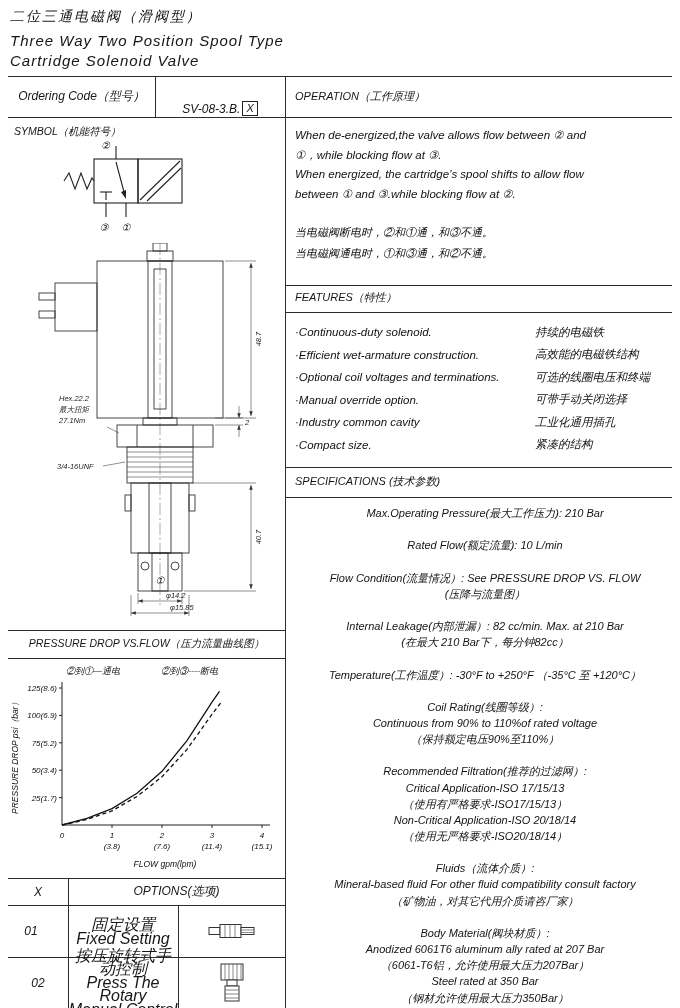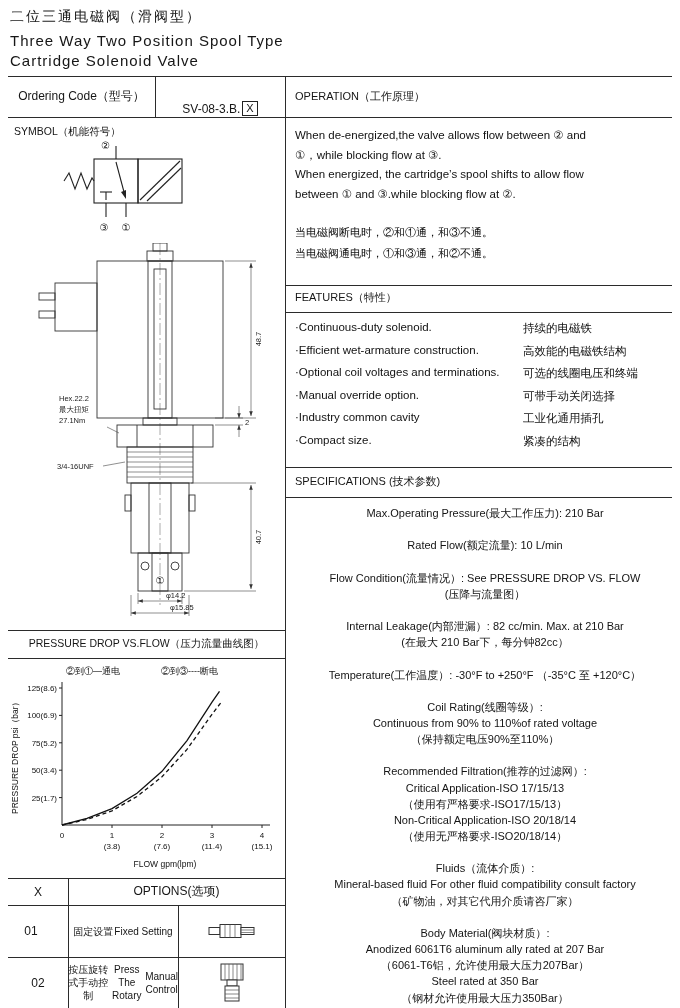--- a/index.html
+++ b/index.html
@@ -1,29 +1,29 @@
 <!DOCTYPE html>
 <html><head>
 <meta charset="utf-8">
 <style>
   * { margin:0; padding:0; box-sizing:border-box; }
   body { font-family:"Liberation Sans", sans-serif; background:#ffffff; }
-  .page { position:relative; width:680px; height:1008px; background:#fff; color:#111; overflow:hidden; }
+  .page { position:relative; width:680px; height:1008px; background:#fff; color:#111; overflow:hidden;font-style:italic; }
   .abs { position:absolute; }
   .hline { position:absolute; height:1px; background:#2b2b2b; }
   .vline { position:absolute; width:1px; background:#2b2b2b; }
   .title-zh { font-size:14px; letter-spacing:2px; color:#161616; }
   .title-en { font-size:15px; letter-spacing:1px; color:#161616; line-height:20px; }
   .sec-title { font-size:11px; color:#161616; }
   .cell { position:absolute; display:flex; align-items:center; justify-content:center; font-size:12px; color:#161616; }
-  .cell.col { flex-direction:row; gap:1px; font-size:10px; line-height:13px; text-align:center; }
+  .cell.col { flex-direction:column; gap:1px; font-size:16px; line-height:13px; text-align:center; }
   .xbox { display:inline-block; border:1px solid #222; padding:0 3px; margin-left:2px; font-size:11px; line-height:13px; }
   .op-en { font-size:11.5px; line-height:19.5px; white-space:nowrap; }
   .op-zh { font-size:11px; line-height:21px; white-space:nowrap; }
-  .feature-row { display:flex; height:22.5px; align-items:flex-start; font-size:11.5px; }
+  .feature-row { display:flex; height:22.5px; align-items:center; font-size:11.5px;gap:12px; }
   .feature-en { width:228px; white-space:nowrap; }
   .feature-zh { flex:1; white-space:nowrap; }
   .spec-line { font-size:11px; line-height:16.15px; min-height:16.15px; white-space:nowrap; color:#141414;text-align:center; }
   
   .sym { fill:none; stroke:#222; stroke-width:1.1; }
   .symtxt { font-size:10px; fill:#111; }
   
   .dwg line, .dwg rect, .dwg circle, .dwg polyline { stroke:#333; stroke-width:0.9; fill:none; }
   .dwg .cl { stroke:#888; stroke-width:0.7; stroke-dasharray:12 3 2 3; }
   .dwg .thin { stroke:#444; stroke-width:0.6; }

